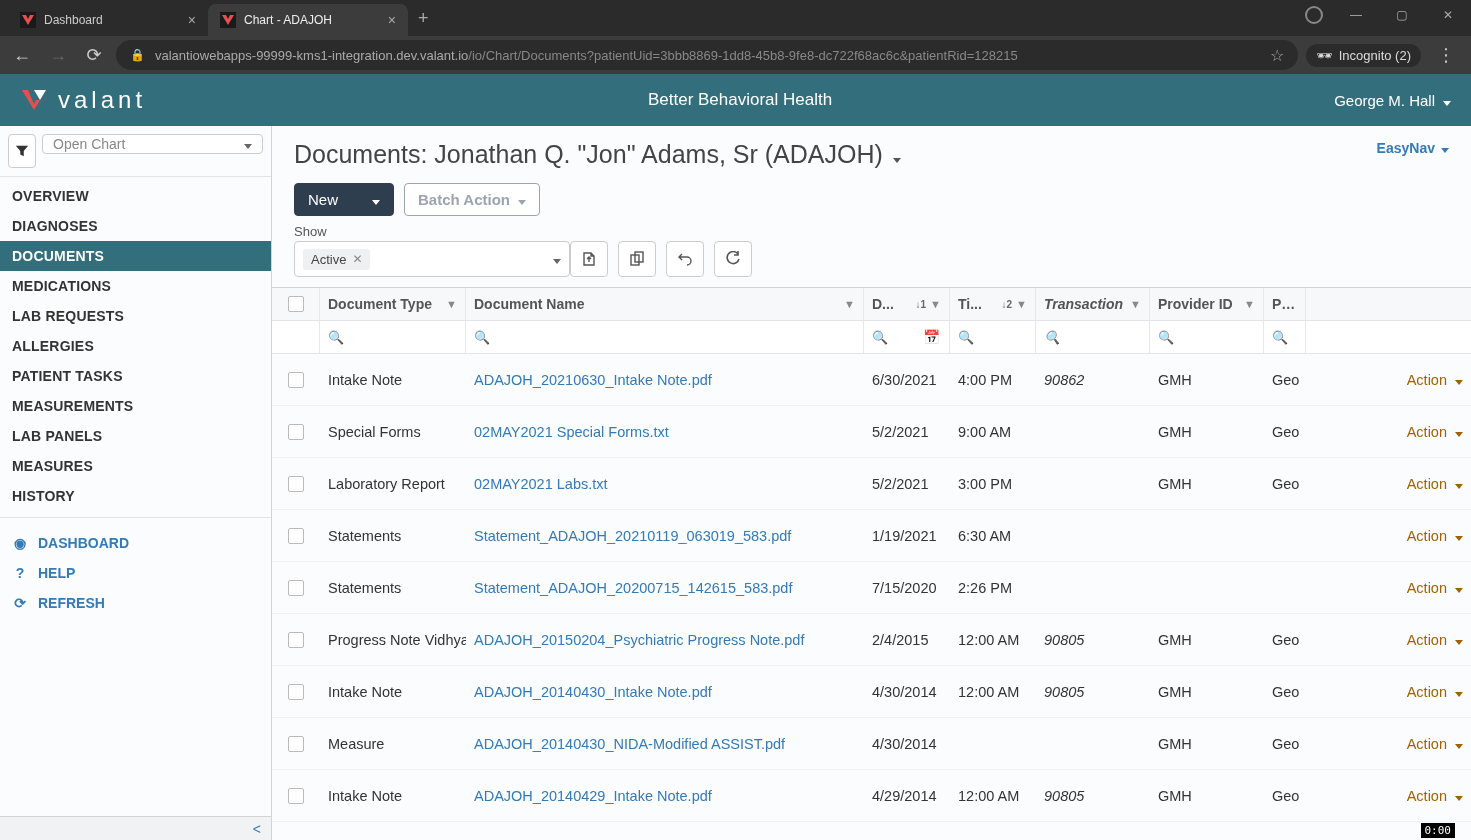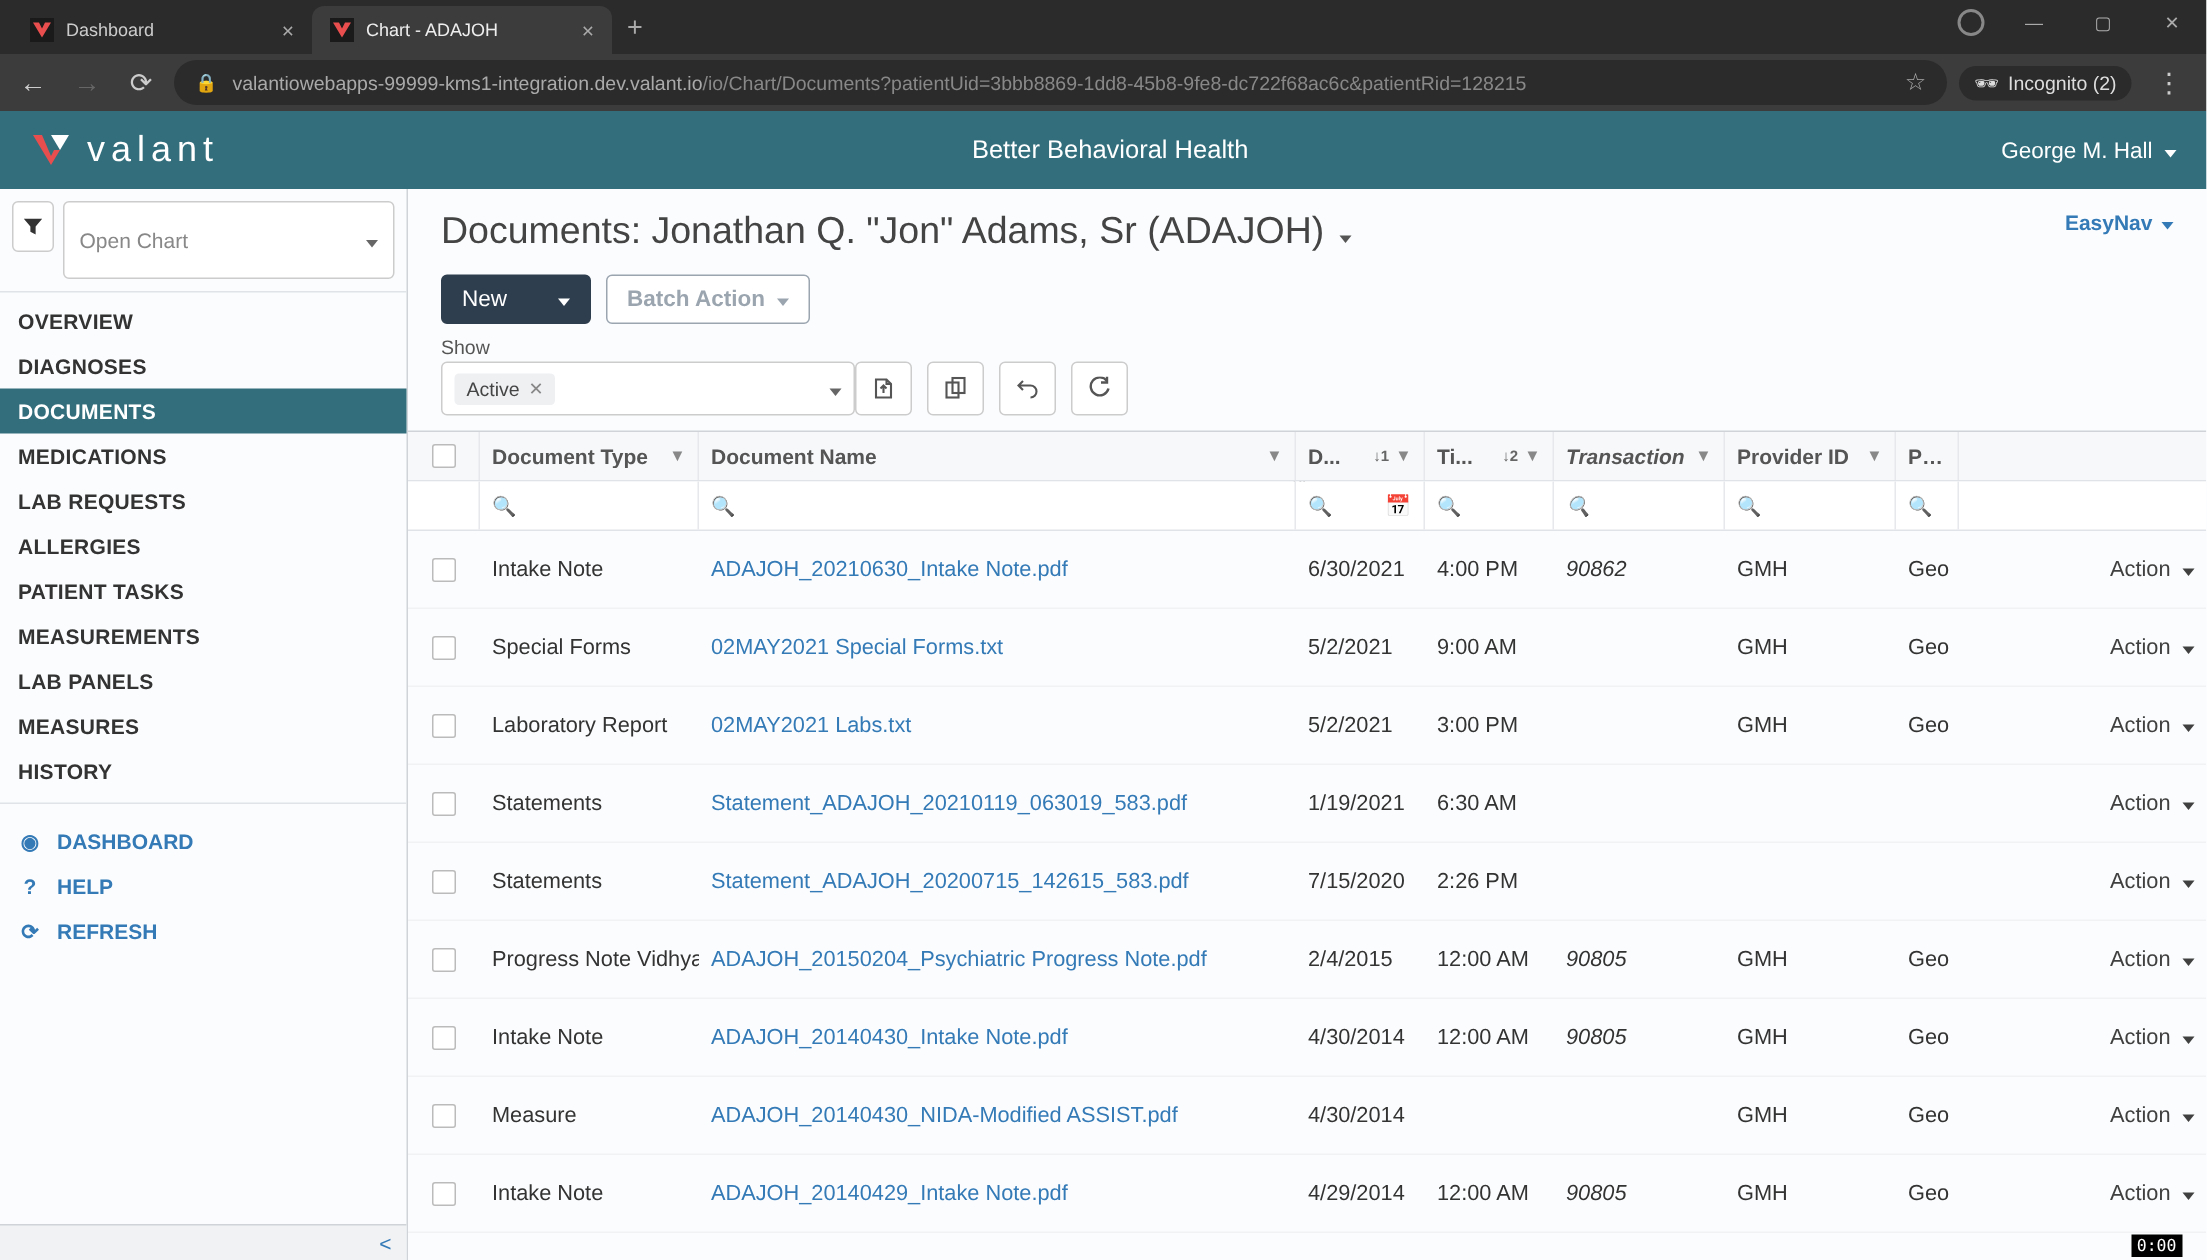--- a/index.html
+++ b/index.html
@@ -34,21 +34,21 @@
 .logo-mark { position: relative; width: 28px; height: 24px; margin-right: 10px; }
 .logo-mark svg { width: 28px; height: 24px; }
 .center-title { flex: 1; text-align: center; font-size: 17px; }
 .user-menu { font-size: 15px; display: flex; align-items: center; gap: 6px; }
 
 
 .content { display: flex; height: calc(840px - 36px - 38px - 52px); }
 .sidebar { width: 272px; border-right: 1px solid #d0d4d8; display: flex; flex-direction: column; background: #fbfcfd; position: relative; }
 .chartsel { padding: 8px; border-bottom: 1px solid #e0e4e8; display: flex; gap: 6px; }
 .filterbtn { width: 28px; height: 34px; border: 1px solid #ccc; border-radius: 4px; display: flex; align-items: center; justify-content: center; background: #fff; }
-.openchart { flex: 1; border: 1px solid #ccc; border-radius: 4px; height: 52px; display: flex; align-items: center; padding: 0 10px; color: #666; justify-content: space-between; background: #fff; }
+.openchart { flex: 1; border: 1px solid #ccc; border-radius: 4px; height: 20px; display: flex; align-items: center; padding: 0 10px; color: #666; justify-content: space-between; background: #fff; }
 
 .nav { padding-top: 4px; }
 .navitem { padding: 7px 12px; font-weight: 700; font-size: 14px; color: #333; cursor: pointer; letter-spacing: 0.2px; }
 .navitem.active { background: #326e7c; color: #fff; }
 .navsection { padding-top: 10px; border-top: 1px solid #e0e4e8; margin-top: 6px; }
 .navsec-item { padding: 7px 12px; font-weight: 700; color: #337ab7; display: flex; align-items: center; gap: 10px; }
 .navsec-item .ic { width: 16px; text-align: center; }
 
 .sidebar-collapse { position: absolute; bottom: 0; left: 0; right: 0; height: 24px; border-top: 1px solid #d0d4d8; background: #f0f2f4; display: flex; align-items: center; justify-content: flex-end; padding-right: 10px; color: #337ab7; }
 
@@ -86,21 +86,21 @@
 .c-provid { width: 114px; }
 .c-prov { width: 42px; }
 .c-action { width: 128px; flex: 1; border-right: none; justify-content: flex-end; padding-right: 40px; }
 .sort { font-size: 10px; color: #666; }
 .funnel { color: #888; font-size: 11px; }
 
 .gridbody { overflow-y: auto; height: calc(100% - 35px - 35px); }
 .row { display: flex; border-bottom: 1px solid #f0f2f4; min-height: 52px; align-items: center; font-size: 14.5px; color: #333; }
 .row .col { border-right: none; padding: 14px 8px; }
 .row .c-name { color: #337ab7; }
-.row .c-action { color: #404040; }
+.row .c-action { color: #a16207; }
 .checkbox { width: 16px; height: 16px; border: 1.5px solid #bbb; border-radius: 2px; background: #fff; }
 .searchic { color: #aaa; font-size: 13px; }
 .cal { color: #555; font-size: 14px; }
 
 .action-drop { display: flex; align-items: center; gap: 6px; }
 
 
 .fav-red { background: #1a1a1a; }
 
 .cursor { position: absolute; left: 590px; top: 184px; font-size: 16px; color: #000; pointer-events: none; }

